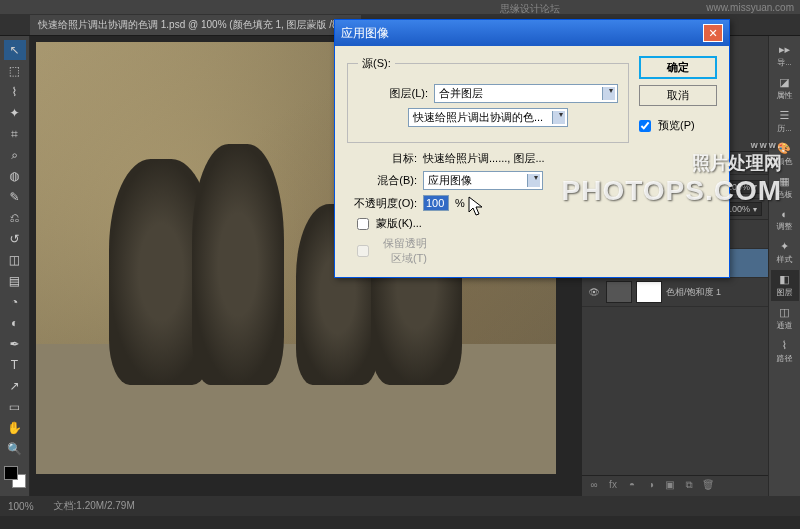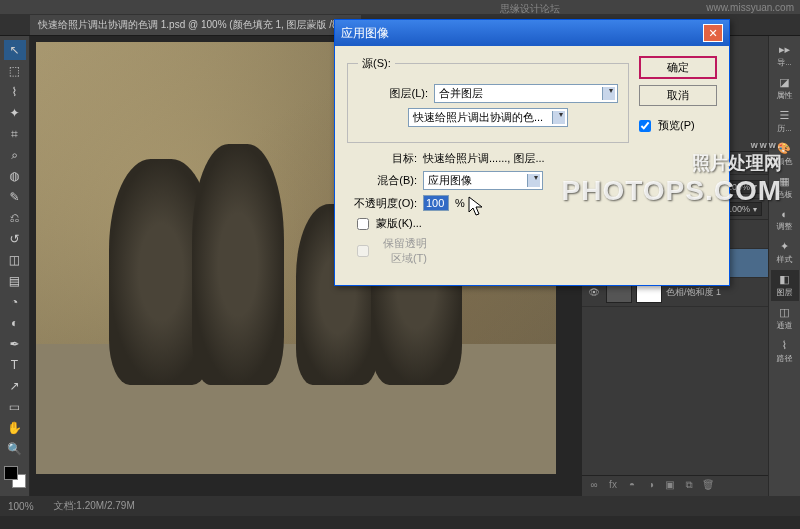--- a/index.html
+++ b/index.html
@@ -52,37 +52,37 @@
 .rtab { width: 28px; padding: 3px 1px; font-size: 8px; color: #bbb; text-align: center; display: flex; flex-direction: column; align-items: center; gap: 1px; cursor: pointer; }
 .rtab.act { background: #2e2e2e; }
 .rtab .ic { font-size: 11px; }
 
 .statusbar { height: 20px; background: #323232; display: flex; align-items: center; padding: 0 8px; gap: 20px; font-size: 10px; color: #999; }
 
 
 .dialog { position: absolute; left: 334px; top: 19px; width: 396px; background: #ece9d8; border: 1px solid #0054e3; font-size: 11px; color: #000; box-shadow: 2px 2px 6px rgba(0,0,0,0.4); }
 .titlebar { background: linear-gradient(#3a81e8, #1b5bc5); height: 26px; display: flex; align-items: center; padding: 0 6px; color: #fff; font-size: 12px; }
 .titlebar .close { margin-left: auto; width: 20px; height: 18px; background: #e36343; border: 1px solid #fff; display: flex; align-items: center; justify-content: center; font-size: 11px; cursor: pointer; }
-.dlgbody { padding: 10px 12px 14px; display: flex; gap: 10px; }
+.dlgbody { padding: 10px 12px 6px; display: flex; gap: 10px; }
 .dlgleft { flex: 1; }
 .fieldset { border: 1px solid #bbb; padding: 8px 10px 10px; margin-bottom: 8px; }
 .fieldset legend { padding: 0 4px; font-size: 11px; }
 .row { display: flex; align-items: center; gap: 6px; margin: 5px 0; }
 .row label { width: 70px; text-align: right; }
 .select { background: #fff; border: 1px solid #7f9db9; padding: 1px 16px 1px 4px; font-size: 11px; min-width: 120px; position: relative; }
 .select::after { content: ""; position: absolute; right: 2px; top: 2px; width: 12px; bottom: 2px; background: #c8d6ea; border-left: 1px solid #7f9db9; }
 .select::before { content: "▾"; position: absolute; right: 4px; top: 1px; font-size: 8px; z-index: 1; color: #333; }
 .chk { display: flex; align-items: center; gap: 7px; }
 .chk input { width: 12px; height: 12px; }
 .numinput { width: 26px; border: 1px solid #7f9db9; background: #fff; padding: 1px 2px; font-size: 11px; text-align: left; }
 .numinput.sel { background: #316ac5; color: #fff; }
 .disabled { color: #999; }
 .dlgright { width: 78px; display: flex; flex-direction: column; gap: 6px; }
 .btn { background: #ece9d8; border: 1px solid #888; padding: 2px 0; text-align: center; font-size: 11px; cursor: pointer; }
-.btn:first-child { border: 2px solid #be185d; }
+.btn:first-child { border: 2px solid #0ea5e9; font-weight: bold; }
 
 .water1 { position: absolute; right: 18px; top: 140px; color: rgba(255,255,255,0.85); font-size: 18px; font-weight: bold; text-align: right; line-height: 1.2; text-shadow: 1px 1px 2px rgba(0,0,0,0.6); pointer-events: none; }
 .water1 .big { font-size: 28px; letter-spacing: 1px; }
 .water1 .sm { font-size: 9px; letter-spacing: 2px; opacity: .7; margin-bottom: 2px; }
 .water2 { position: absolute; right: 240px; top: 2px; font-size: 10px; color: #888; }
 .water3 { position: absolute; right: 6px; top: 2px; font-size: 10px; color: #888; }
 
 .cursor { position: absolute; left: 468px; top: 196px; pointer-events: none; }
 </style>
 </head>

